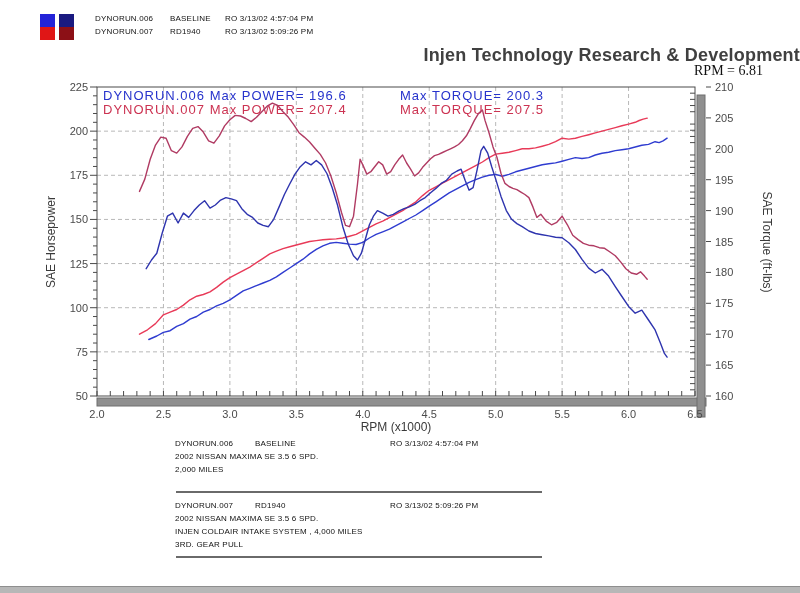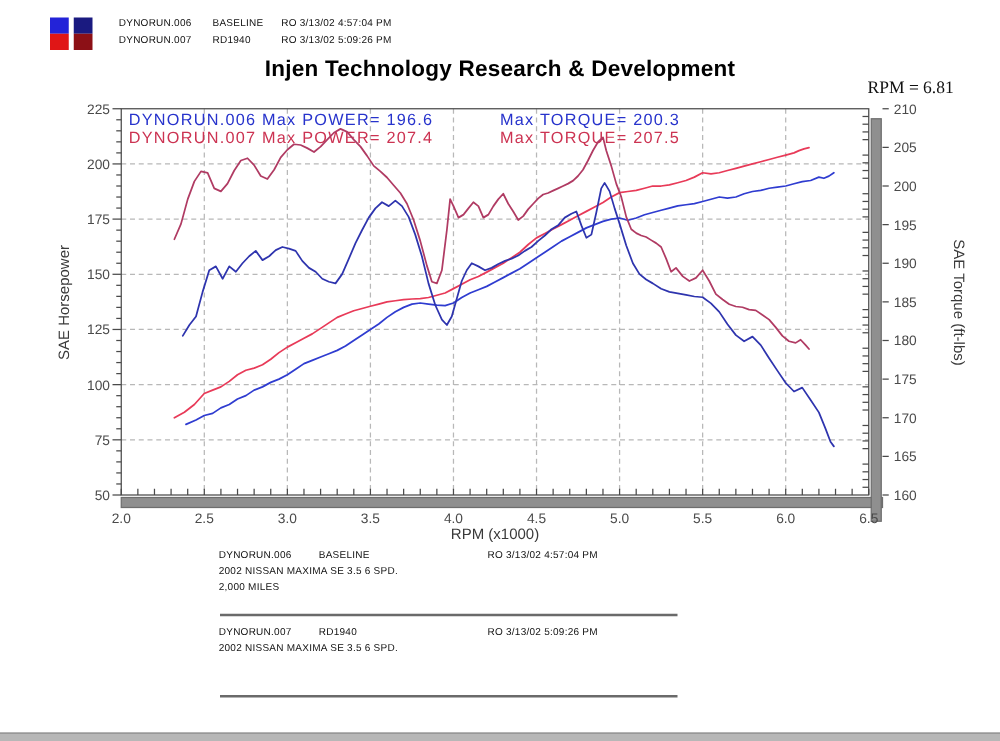--- a/index.html
+++ b/index.html
@@ -7,22 +7,22 @@
        font-family:"Liberation Sans",sans-serif;color:#111;}
   
   .hdr-icon{position:absolute;left:40px;top:14px;width:36px;height:27px;}
   .hdr-icon .col{position:absolute;top:0;width:15px;height:27px;}
   .hdr-icon .col.c1{left:0;}
   .hdr-icon .col.c2{left:19px;}
   .hdr-icon .half{position:absolute;left:0;width:15px;height:13px;}
   .hdr-runs{position:absolute;left:95px;top:12px;font-size:8px;letter-spacing:.2px;line-height:13px;white-space:nowrap;}
   .hdr-runs .file{display:inline-block;width:75px;}
   .hdr-runs .lbl{display:inline-block;width:55px;}
-  .page-title{position:absolute;left:0;right:0;top:45px;text-align:center;
-      font-size:18px;font-weight:bold;letter-spacing:.2px;color:#000000;}
+  .page-title{position:absolute;left:0;right:0;top:45px;text-align:right;
+      font-size:18px;font-weight:bold;letter-spacing:.2px;color:#404040;}
   .rpm-readout{position:absolute;right:37px;top:63px;
       font-family:Liberation Serif, serif;font-size:14px;color:#111;}
   
   #chart{position:absolute;left:0;top:0;width:796px;height:435px;}
   svg text{font-family:"Liberation Sans",sans-serif;}
   svg .tick{font-size:11px;fill:#4a4a4a;}
   svg .axis-title{font-size:12px;fill:#3a3a3a;}
   svg .legend-blue{font-size:13px;letter-spacing:1px;}
   svg .legend-red{font-size:13px;letter-spacing:1px;}
   
@@ -250,16 +250,18 @@
 
 <div class="ftr-block" style="top:437px">
   <div><span class="file">DYNORUN.006</span><span class="lbl">BASELINE</span><span>RO   3/13/02 4:57:04 PM</span></div>
   <div>2002 NISSAN MAXIMA SE 3.5 6 SPD.</div>
   <div>2,000 MILES</div>
 </div>
 <div class="ftr-sep" style="top:491px"></div>
 <div class="ftr-block" style="top:499px">
   <div><span class="file">DYNORUN.007</span><span class="lbl">RD1940</span><span>RO   3/13/02 5:09:26 PM</span></div>
   <div>2002 NISSAN MAXIMA SE 3.5 6 SPD.</div>
+  <div>INJEN COLDAIR INTAKE SYSTEM , 4,000 MILES</div>
+  <div>3RD. GEAR PULL</div>
 </div>
 <div class="ftr-sep" style="top:556px"></div>
 
 <div class="bottom-strip"></div>
 
 </body></html>

